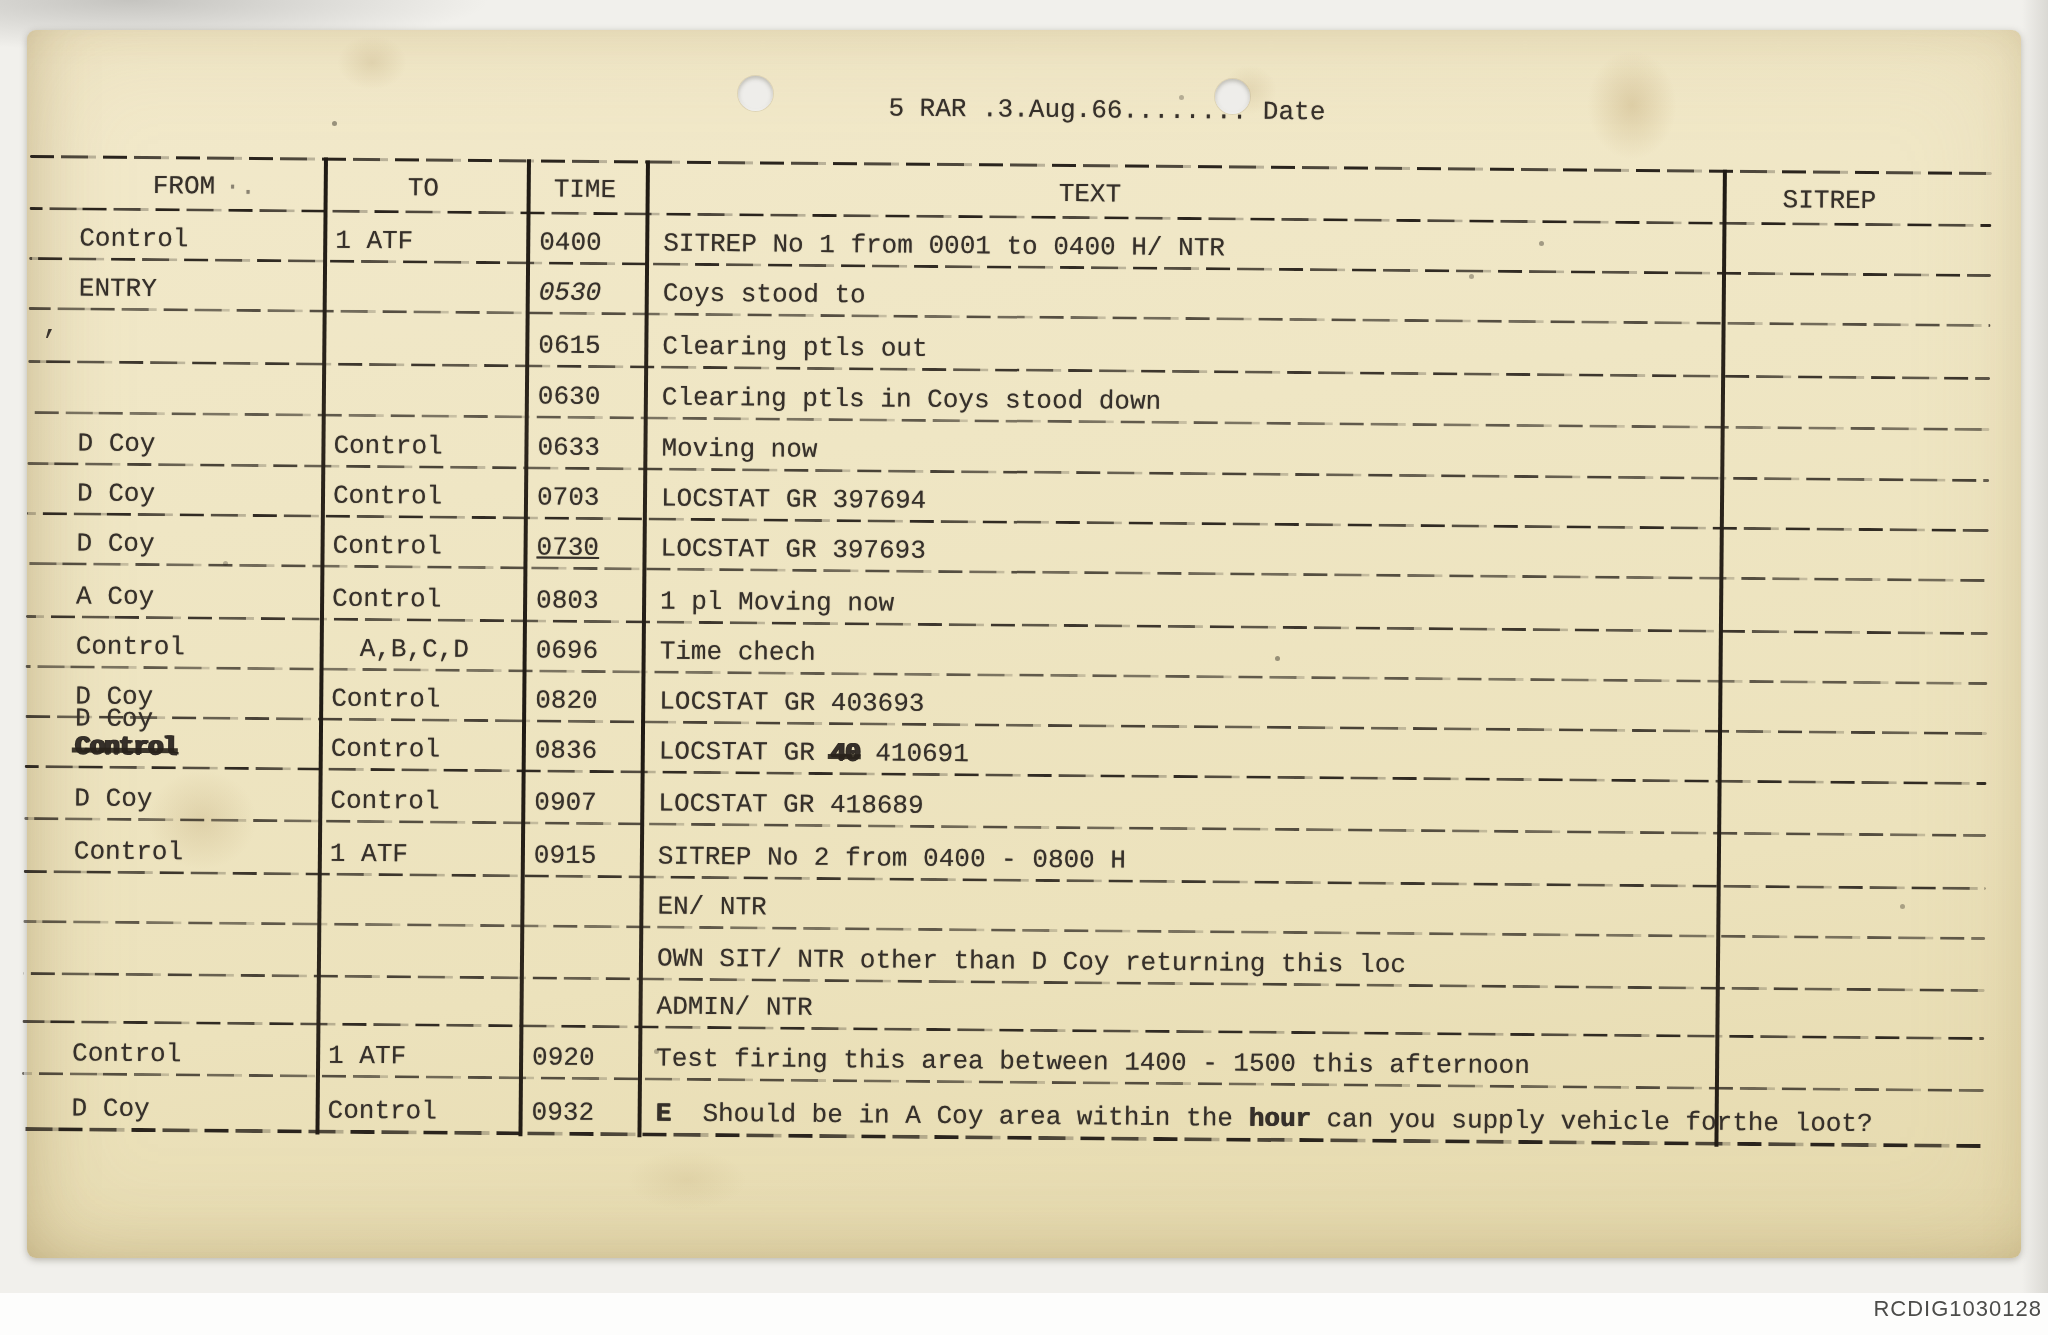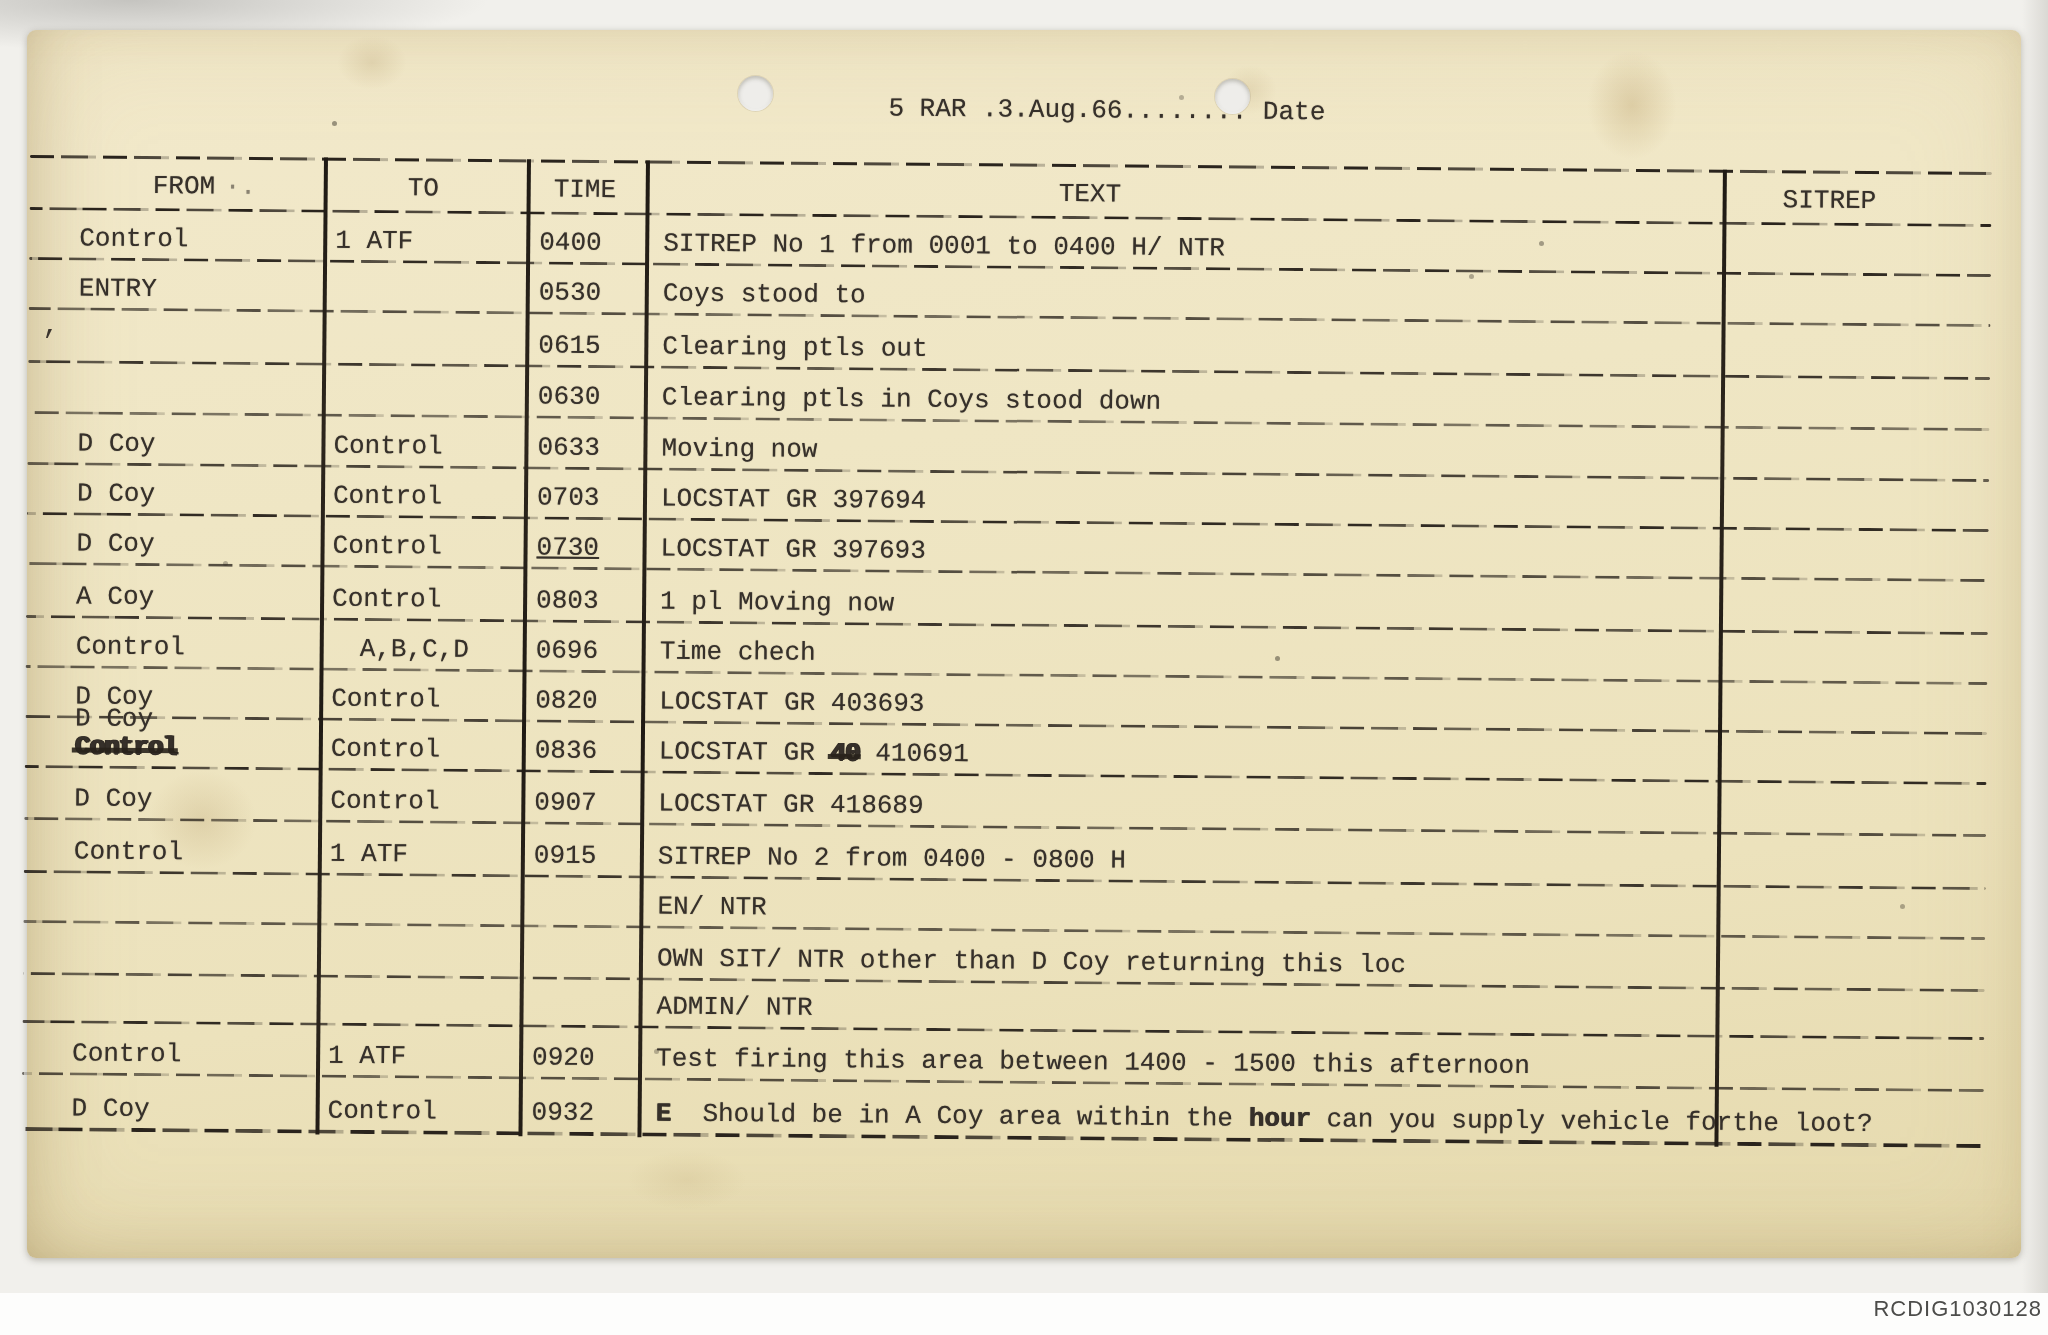--- a/index.html
+++ b/index.html
@@ -118,21 +118,21 @@
       <div class="vline" style="left: 646px;"></div>
       <div class="vline" style="left: 1723px;"></div>
       <div class="row" style="top: 215px;">
         <div class="cell type" style="left: 80px;">Control</div>
         <div class="cell type" style="left: 336px;">1 ATF</div>
         <div class="cell type" style="left: 540px;">0400</div>
         <div class="cell type" style="left: 664px;"><span>SITREP No 1 from 0001 to 0400 H/ NTR</span></div>
       </div>
       <div class="row" style="top: 265px;">
         <div class="cell type" style="left: 80px;">ENTRY</div>
-        <div class="cell type" style="left: 540px;">0530</div>
+        <div class="cell type" style="left: 540px; font-style: italic;">0530</div>
         <div class="cell type" style="left: 664px;"><span>Coys stood to</span></div>
       </div>
       <div class="row" style="top: 318px;">
         <div class="cell type" style="left: 540px;">0615</div>
         <div class="cell type" style="left: 664px;"><span>Clearing ptls out</span></div>
       </div>
       <div class="row" style="top: 369px;">
         <div class="cell type" style="left: 540px;">0630</div>
         <div class="cell type" style="left: 664px;"><span>Clearing ptls in Coys stood down</span></div>
       </div>

